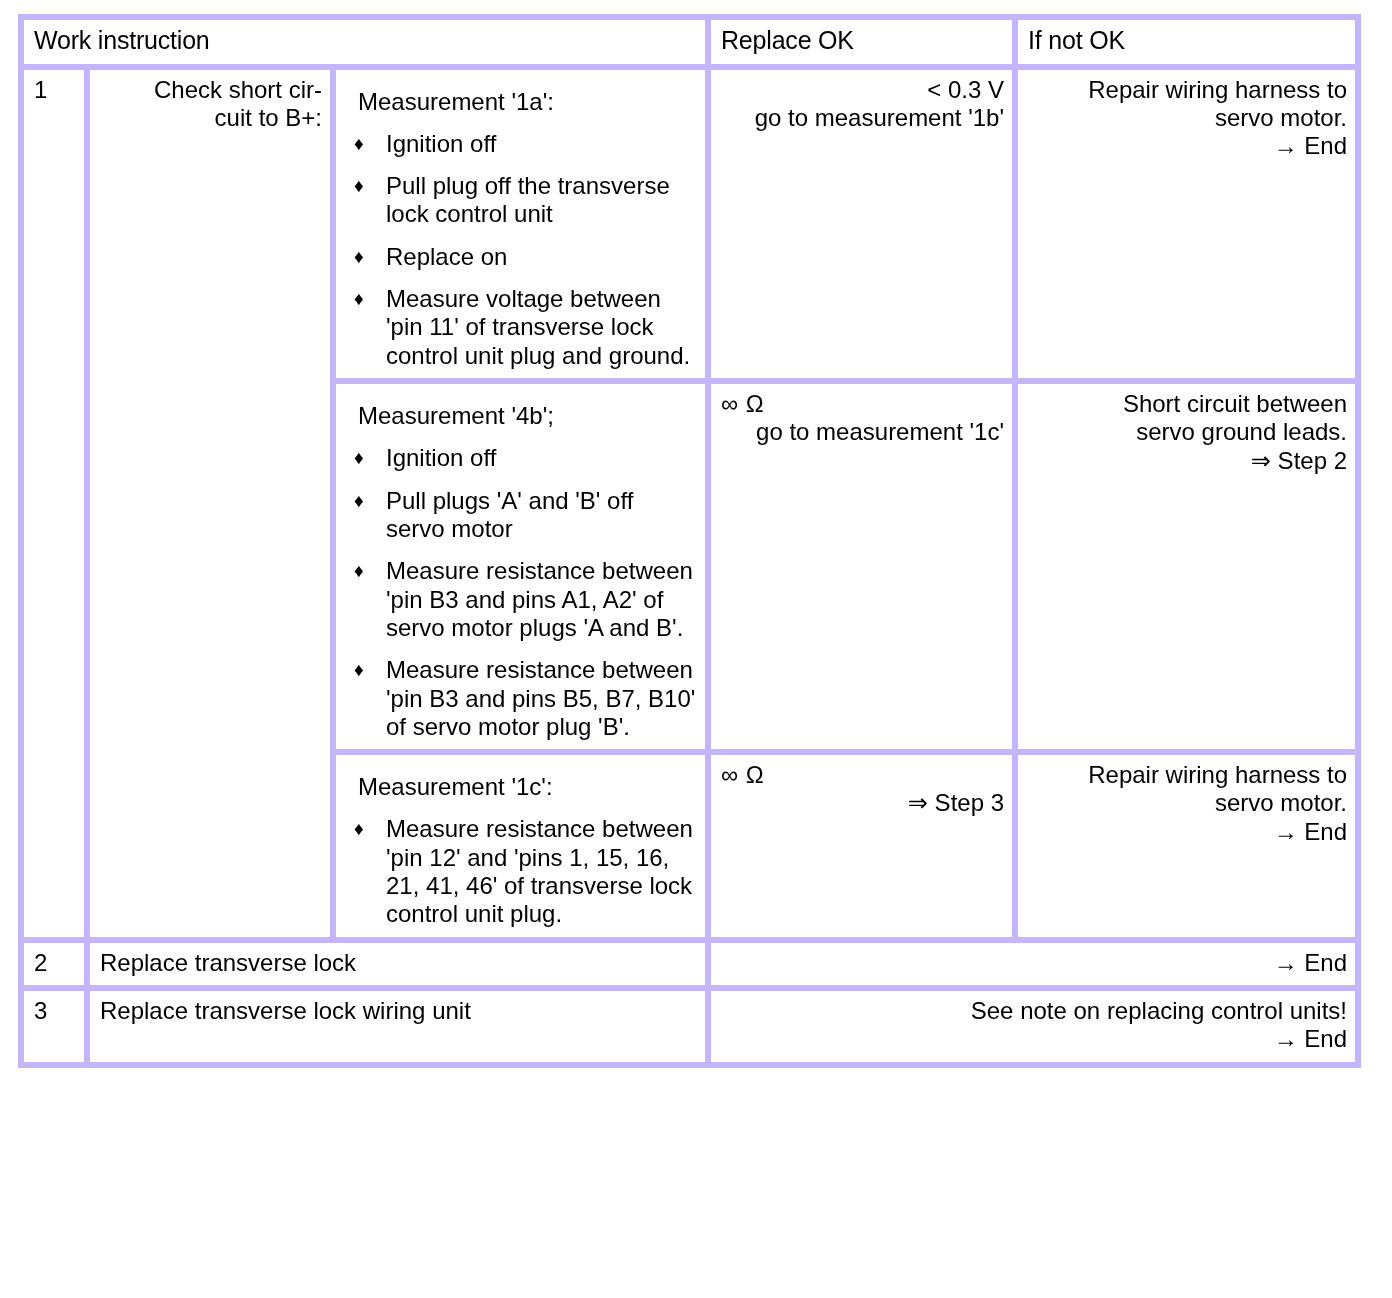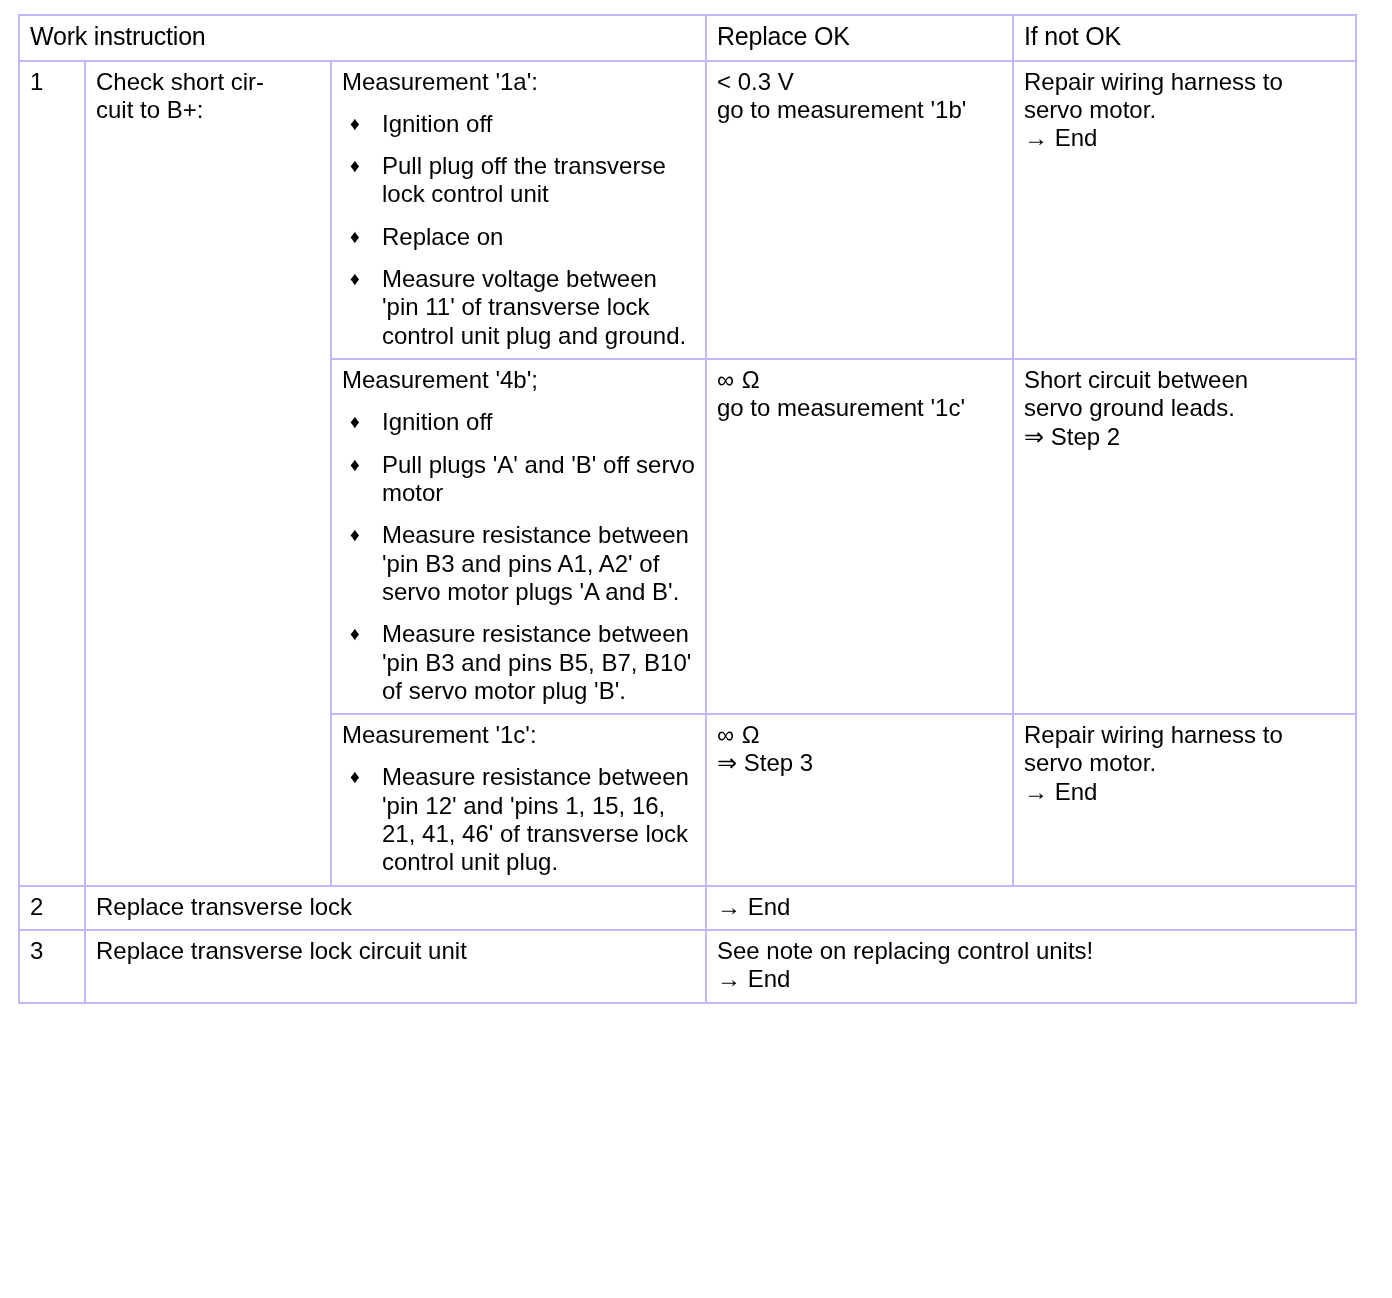--- a/index.html
+++ b/index.html
@@ -28,21 +28,21 @@
     top: 14px;
     width: 1337px;
     border-collapse: collapse;
     table-layout: fixed;
     font-size: 24px;
     line-height: 1.18;
   }
 
   table.wi-table td,
   table.wi-table th {
-    border: 2px solid #c4b5fd;
+    border: 6px solid #c4b5fd;
     vertical-align: top;
     padding: 6px 8px 8px 10px;
     text-align: left;
     font-weight: normal;
   }
 
   
   col.c-step   { width: 66px; }
   col.c-task   { width: 246px; }
   col.c-meas   { width: 375px; }
@@ -56,21 +56,21 @@
     padding-bottom: 9px;
     letter-spacing: -0.2px;
   }
 
   .step-num {
     font-size: 24px;
     padding-left: 8px;
   }
 
   .meas-head {
-    margin: 0;
+    margin: 12px;
     padding: 0;
   }
 
   ul.bullets {
     list-style: none;
     margin: 14px 0 0 0;
     padding: 0;
   }
   ul.bullets li {
     position: relative;
@@ -84,20 +84,21 @@
     position: absolute;
     left: 8px;
     top: 0;
     font-size: 19px;
     line-height: 1.45;
   }
 
   .cell-line {
     display: block;
     white-space: nowrap;
+    text-align: right;
   }
 
   .ohm-line {
     display: block;
     letter-spacing: 0.5px;
   }
 
   .row-bottom td {
     padding-top: 10px;
     padding-bottom: 12px;
@@ -235,21 +236,21 @@
       <tr class="row-bottom">
         <td class="step-num">2</td>
         <td colspan="2">Replace transverse lock</td>
         <td colspan="2">
           <span class="cell-line">→ End</span>
         </td>
       </tr>
 
       <tr class="row-last">
         <td class="step-num">3</td>
-        <td colspan="2">Replace transverse lock circuit unit</td>
+        <td colspan="2">Replace transverse lock wiring unit</td>
         <td colspan="2">
           <span class="cell-line">See note on replacing control units!</span>
           <span class="cell-line">→ End</span>
         </td>
       </tr>
 
     </tbody>
   </table>
 
 </div>

